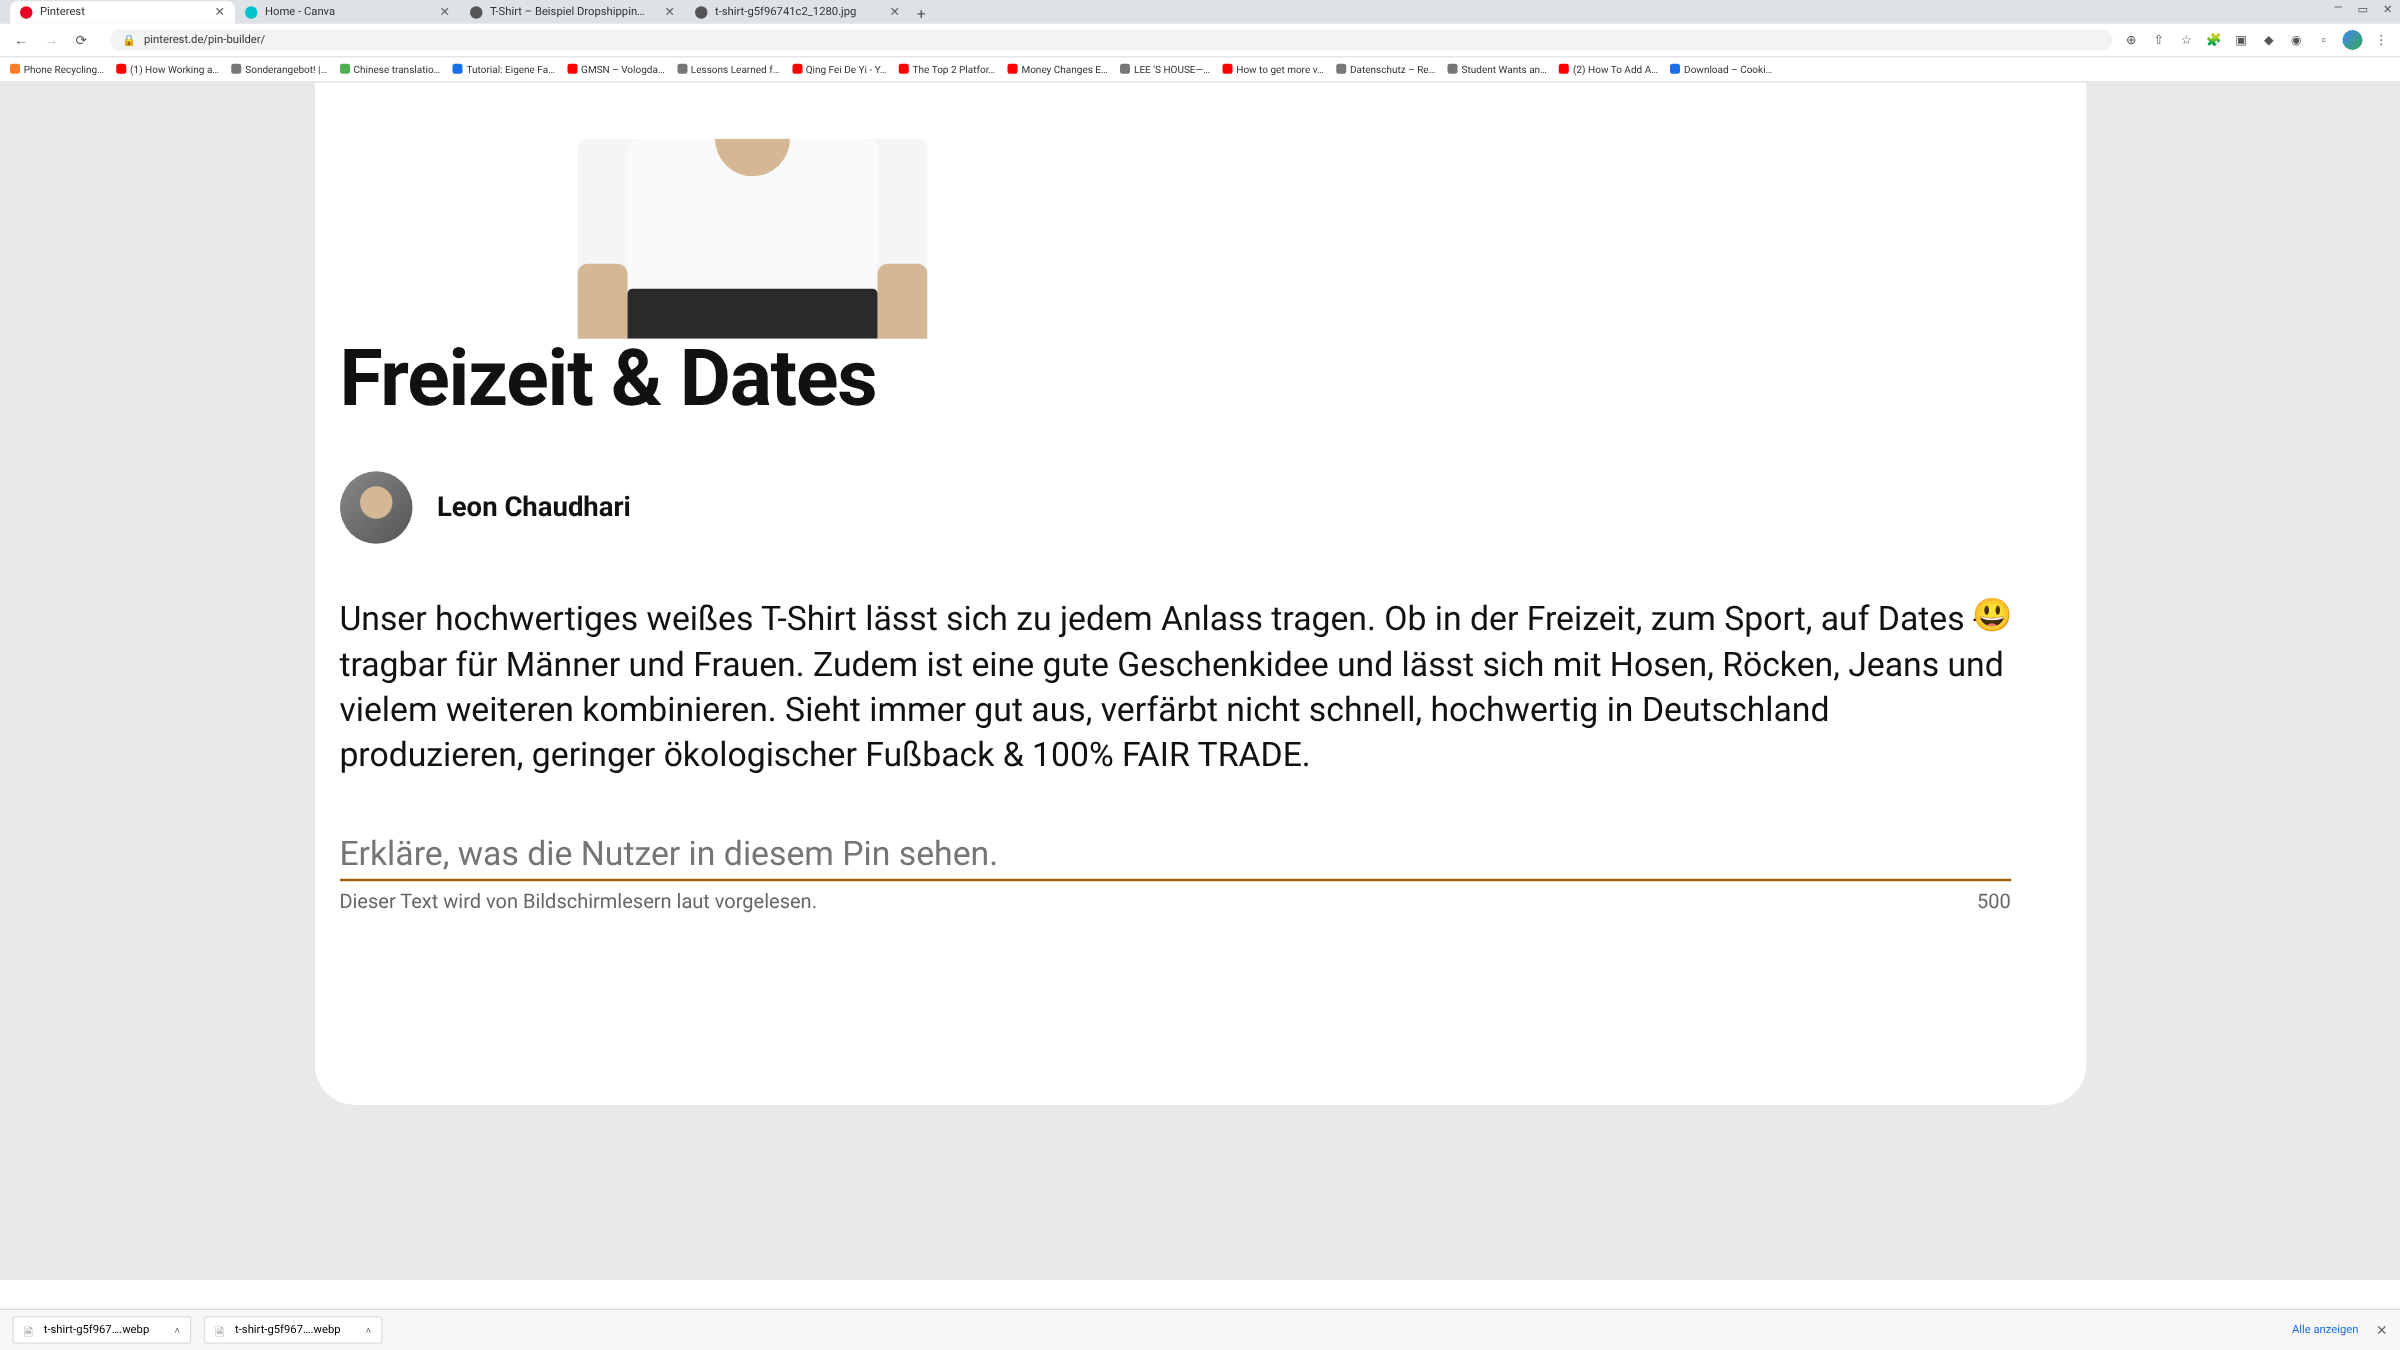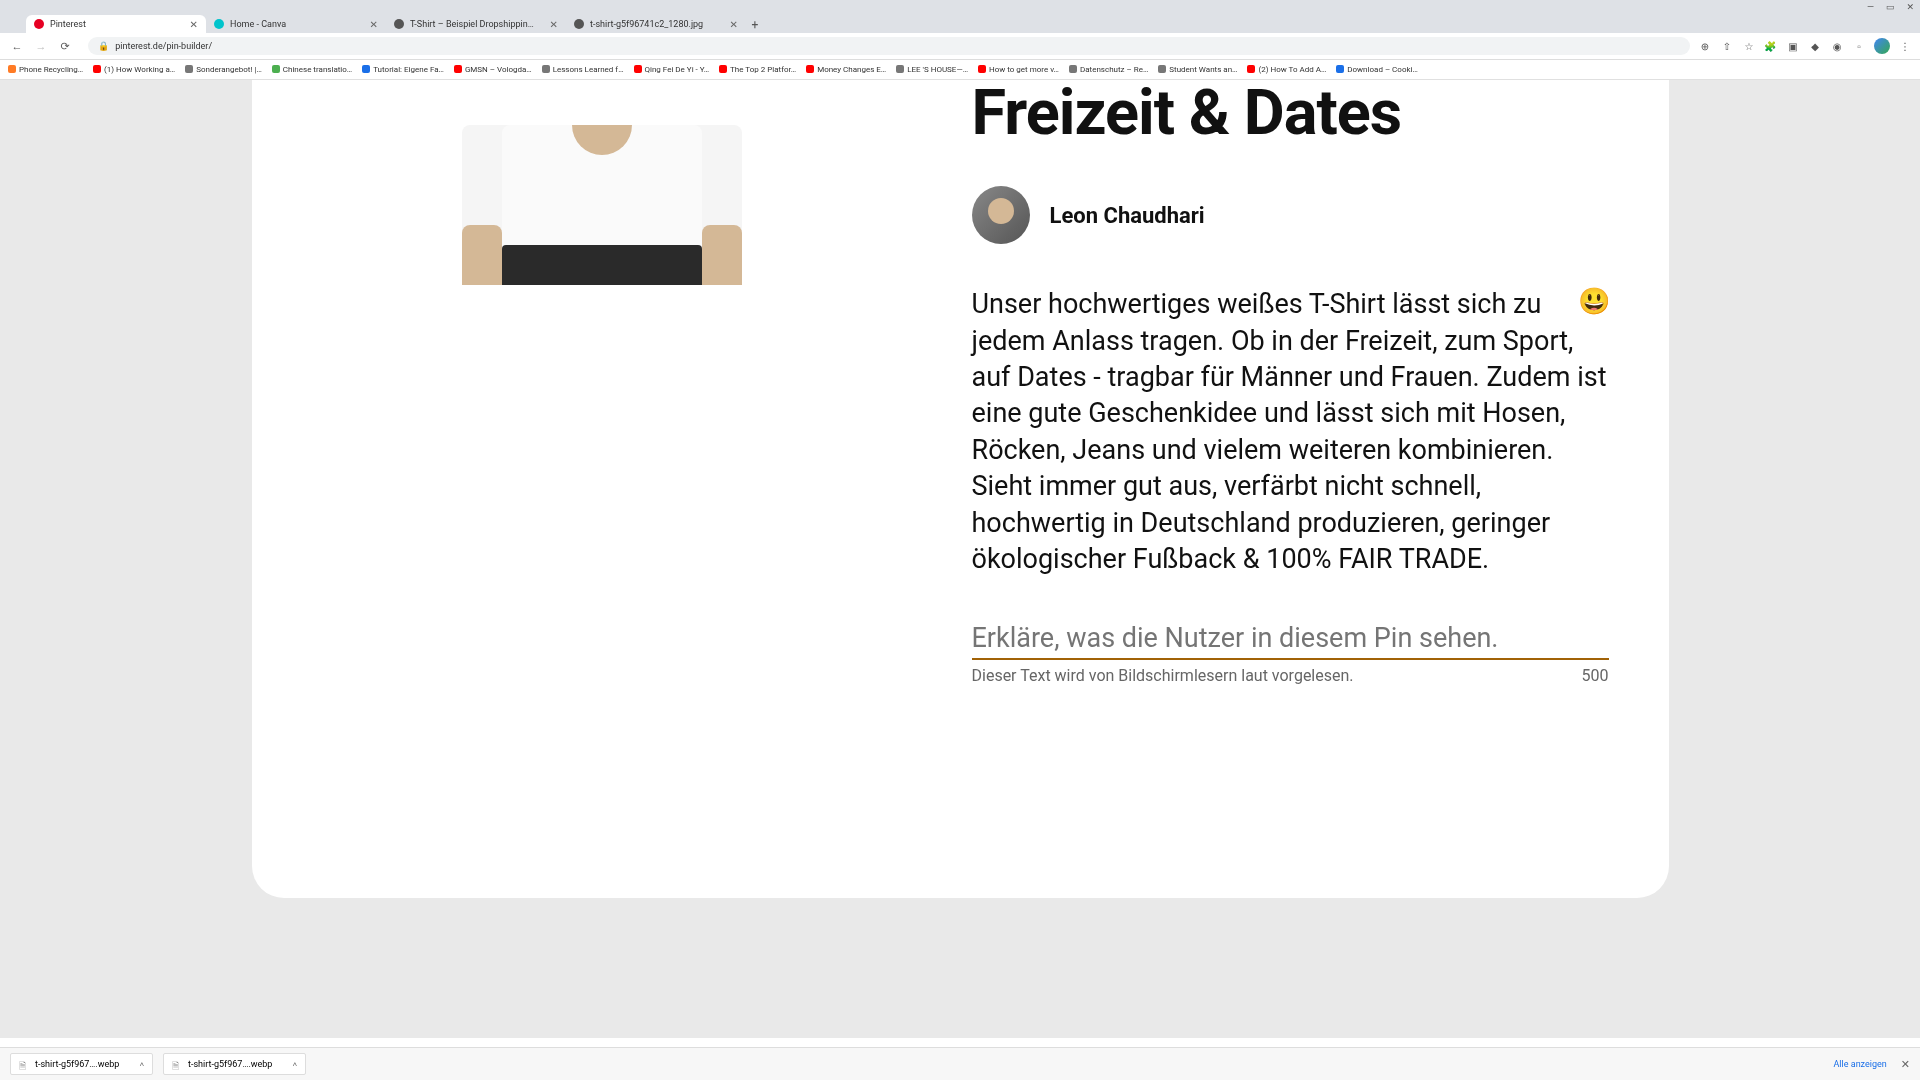--- a/index.html
+++ b/index.html
@@ -1,41 +1,41 @@
 <!DOCTYPE html>
 <html><head>
 <meta charset="utf-8">
 <style>
 * { margin: 0; padding: 0; box-sizing: border-box; font-family: -apple-system, BlinkMacSystemFont, "Segoe UI", Roboto, sans-serif; }
 body { background: #fff; width: 1920px; height: 1080px; overflow: hidden; }
 
 
 .browser-chrome { background: #dee1e6; }
-.tab-strip { display: flex; align-items: flex-end; height: 33px; padding-left: 8px; margin-left: 18px; }
+.tab-strip { display: flex; align-items: flex-end; height: 19px; padding-left: 8px; }
 .tab { display: flex; align-items: center; height: 18px; padding: 0 8px; font-size: 9px; color: #333; border-radius: 6px 6px 0 0; width: 180px; position: relative; }
 .tab.active { background: #fff; }
 .tab .favicon { width: 10px; height: 10px; margin-right: 6px; border-radius: 50%; display: inline-block; }
 .tab .title { flex: 1; white-space: nowrap; overflow: hidden; text-overflow: ellipsis; }
 .tab .close { color: #666; font-size: 10px; margin-left: 4px; cursor: pointer; }
 .new-tab { width: 18px; height: 16px; display: flex; align-items: center; justify-content: center; color: #555; font-size: 12px; cursor: pointer; }
 
 .toolbar { background: #fff; display: flex; align-items: center; height: 27px; padding: 0 8px; border-bottom: 1px solid #ddd; }
 .nav-btn { width: 18px; height: 18px; display: flex; align-items: center; justify-content: center; color: #555; margin-right: 6px; cursor: pointer; font-size: 11px; }
 .url-bar { flex: 1; background: #f1f3f4; border-radius: 12px; height: 18px; display: flex; align-items: center; padding: 0 10px; font-size: 9px; color: #333; margin: 0 8px; }
 .toolbar-icons { display: flex; align-items: center; gap: 8px; }
 .tool-icon { width: 14px; height: 14px; color: #555; display: flex; align-items: center; justify-content: center; font-size: 10px; }
 .avatar-icon { width: 16px; height: 16px; border-radius: 50%; background: linear-gradient(135deg, #4285f4, #34a853); }
 
 .bookmarks { background: #fff; display: flex; align-items: center; height: 20px; padding: 0 8px; font-size: 8px; border-bottom: 1px solid #e0e0e0; }
 .bookmark { display: flex; align-items: flex-start; margin-right: 10px; color: #333; white-space: nowrap; cursor: pointer; }
 .bookmark .bm-icon { width: 8px; height: 8px; margin-right: 3px; border-radius: 2px; display: inline-block; }
 
 
 .page-bg { background: #e9e9e9; height: 958px; overflow: auto; position: relative; }
-.pin-card { background: #fff; width: 1417px; margin: 0 auto; border-radius: 0 0 32px 32px; padding-bottom: 59px; display: flex; min-height: 818px; }
+.pin-card { background: #fff; width: 1417px; margin: 0 auto; border-radius: 0 0 32px 32px; padding-bottom: 59px; display: flex; min-height: 818px; flex-direction: column; }
 .left-col { width: 700px; display: flex; justify-content: center; padding-top: 0; }
 .product-img { width: 330px; height: 205px; display: flex; flex-direction: column; align-items: center; justify-content: flex-end; position: relative; }
 .tshirt { width: 280px; height: 160px; background: #f5f5f5; border-radius: 8px 8px 0 0; position: relative; overflow: hidden; }
 .tshirt-body { position: absolute; top: 0; left: 40px; right: 40px; height: 140px; background: #fafafa; border-radius: 8px 8px 0 0; }
 .neck { position: absolute; top: 0; left: 50%; transform: translateX(-50%); width: 60px; height: 30px; background: #d4b896; border-radius: 0 0 30px 30px; }
 .arms { position: absolute; bottom: 0; left: 0; right: 0; height: 60px; display: flex; justify-content: space-between; }
 .arm { width: 40px; height: 80px; background: #d4b896; border-radius: 8px; }
 .pants { position: absolute; bottom: 0; left: 50%; transform: translateX(-50%); width: 200px; height: 40px; background: #2a2a2a; border-radius: 4px 4px 0 0; }
 
 .right-col { flex: 1; padding: 0 60px 0 20px; }

